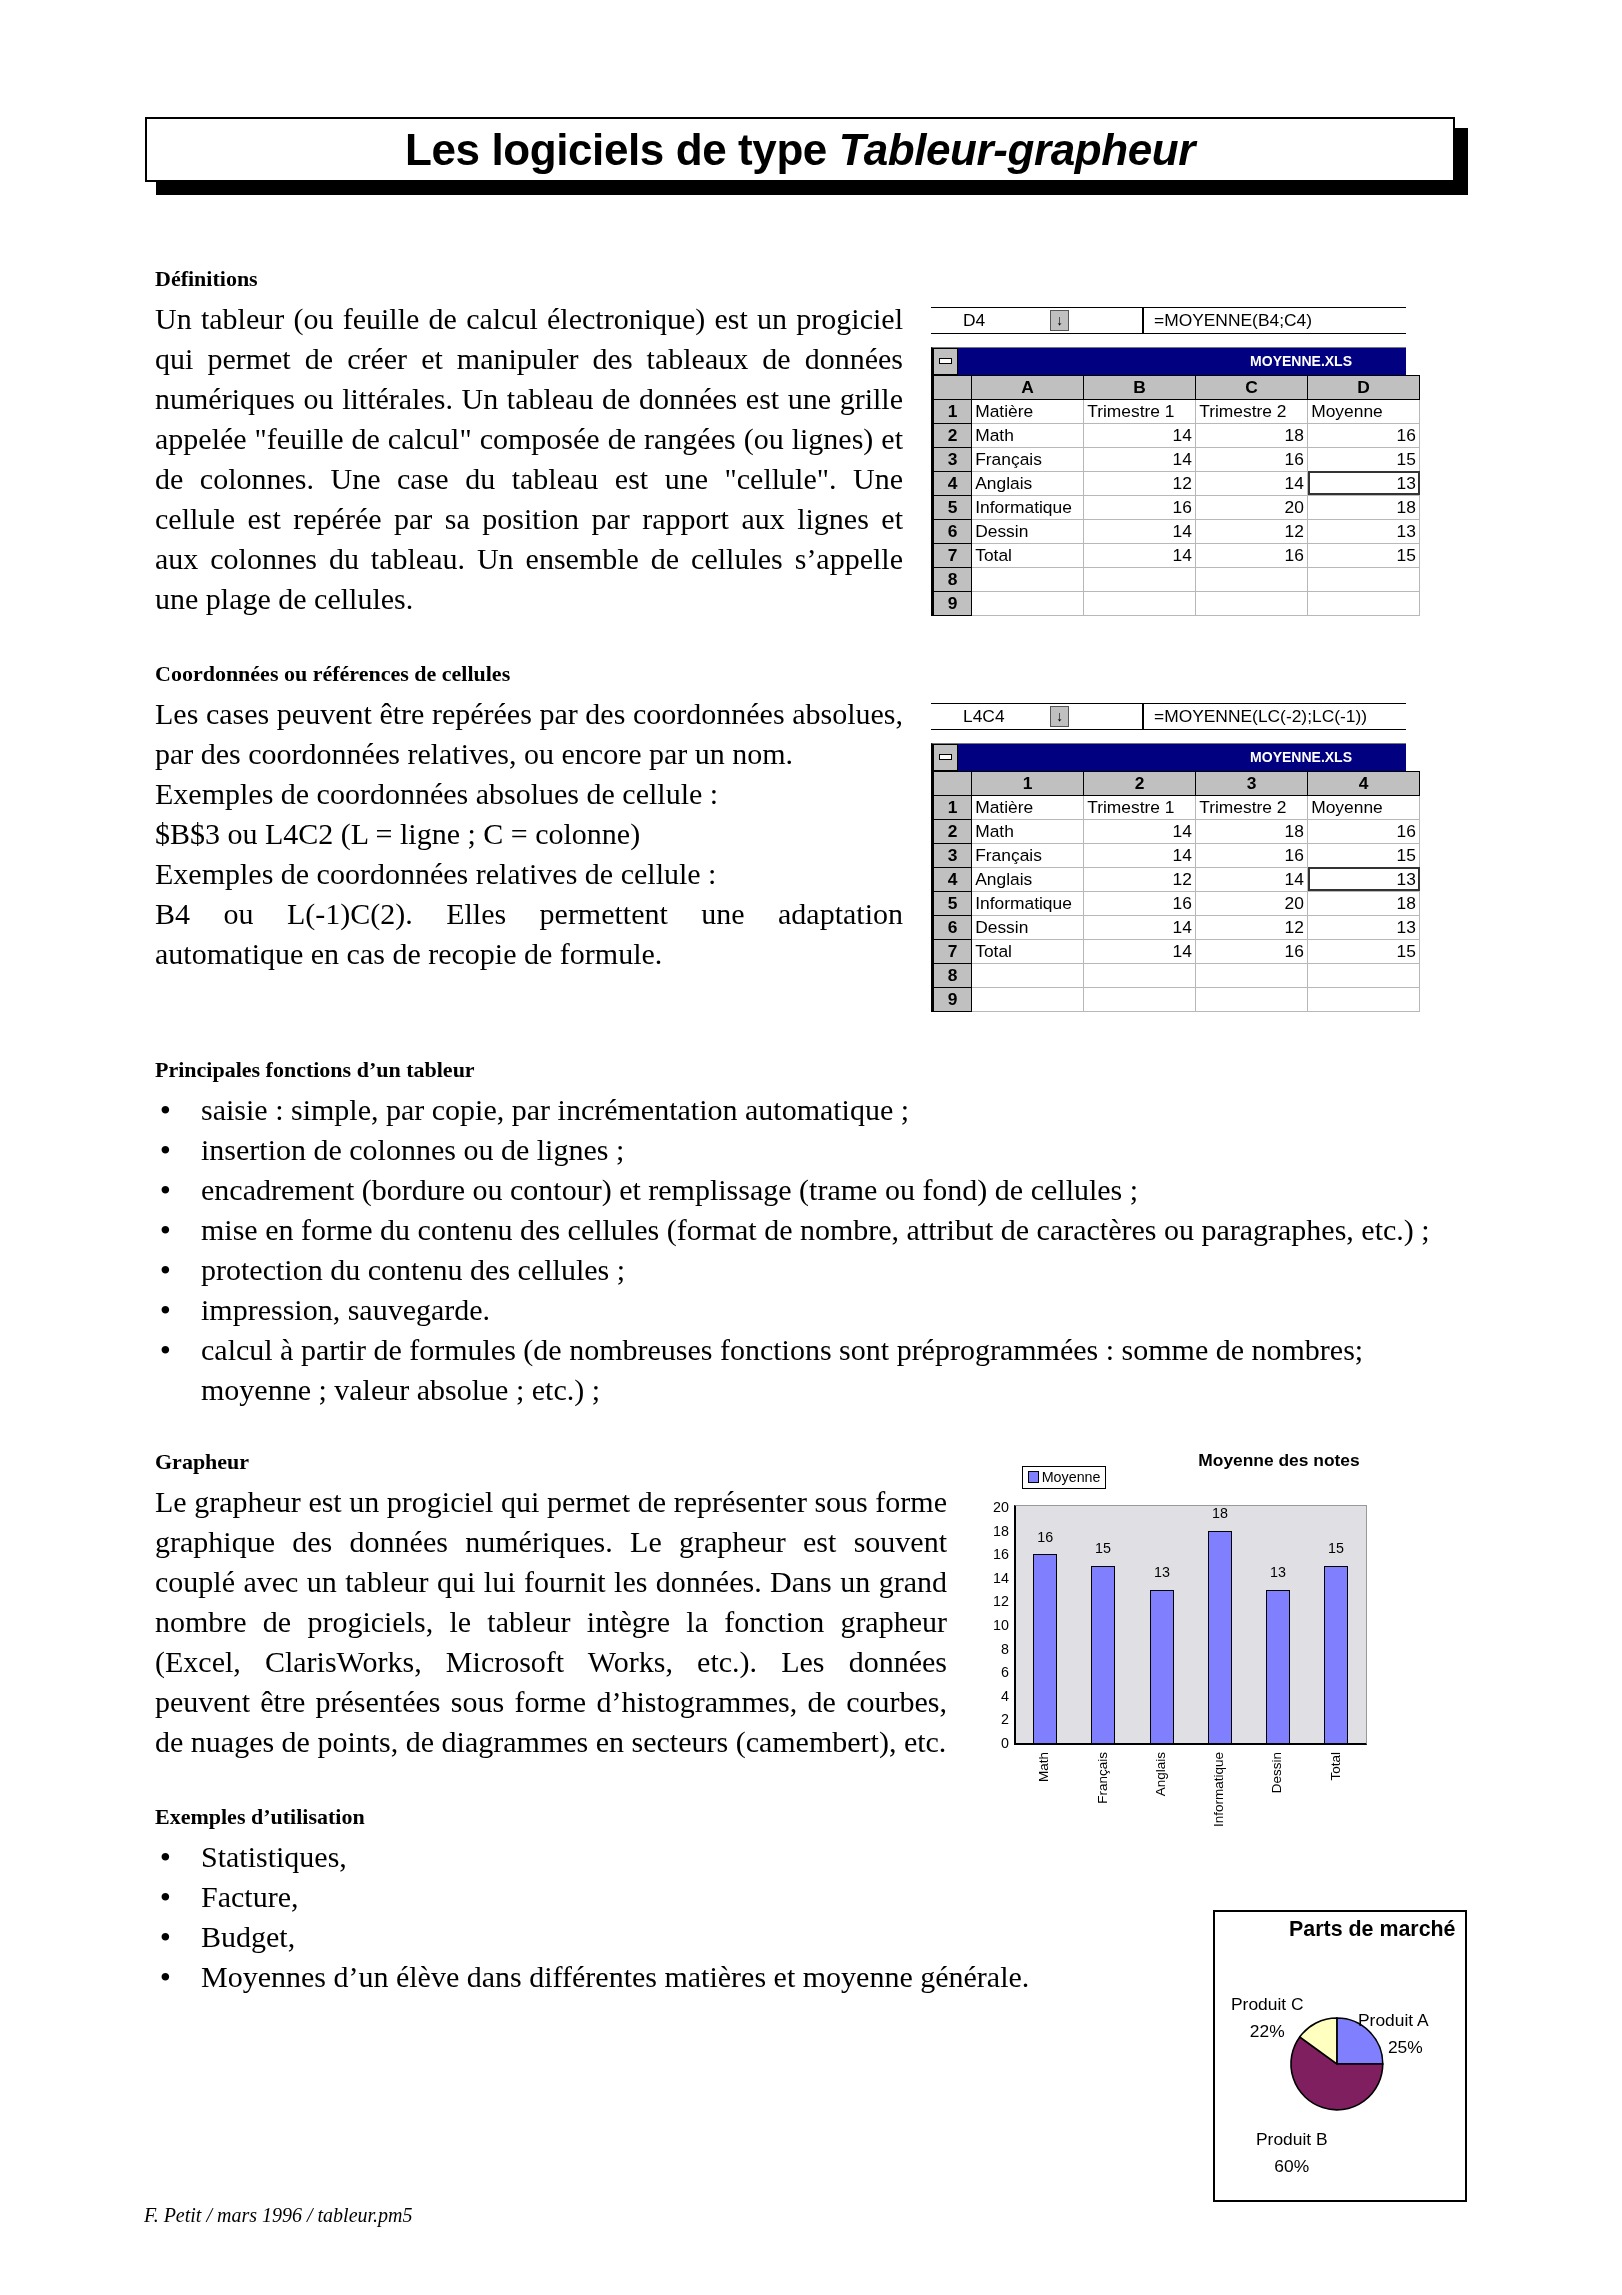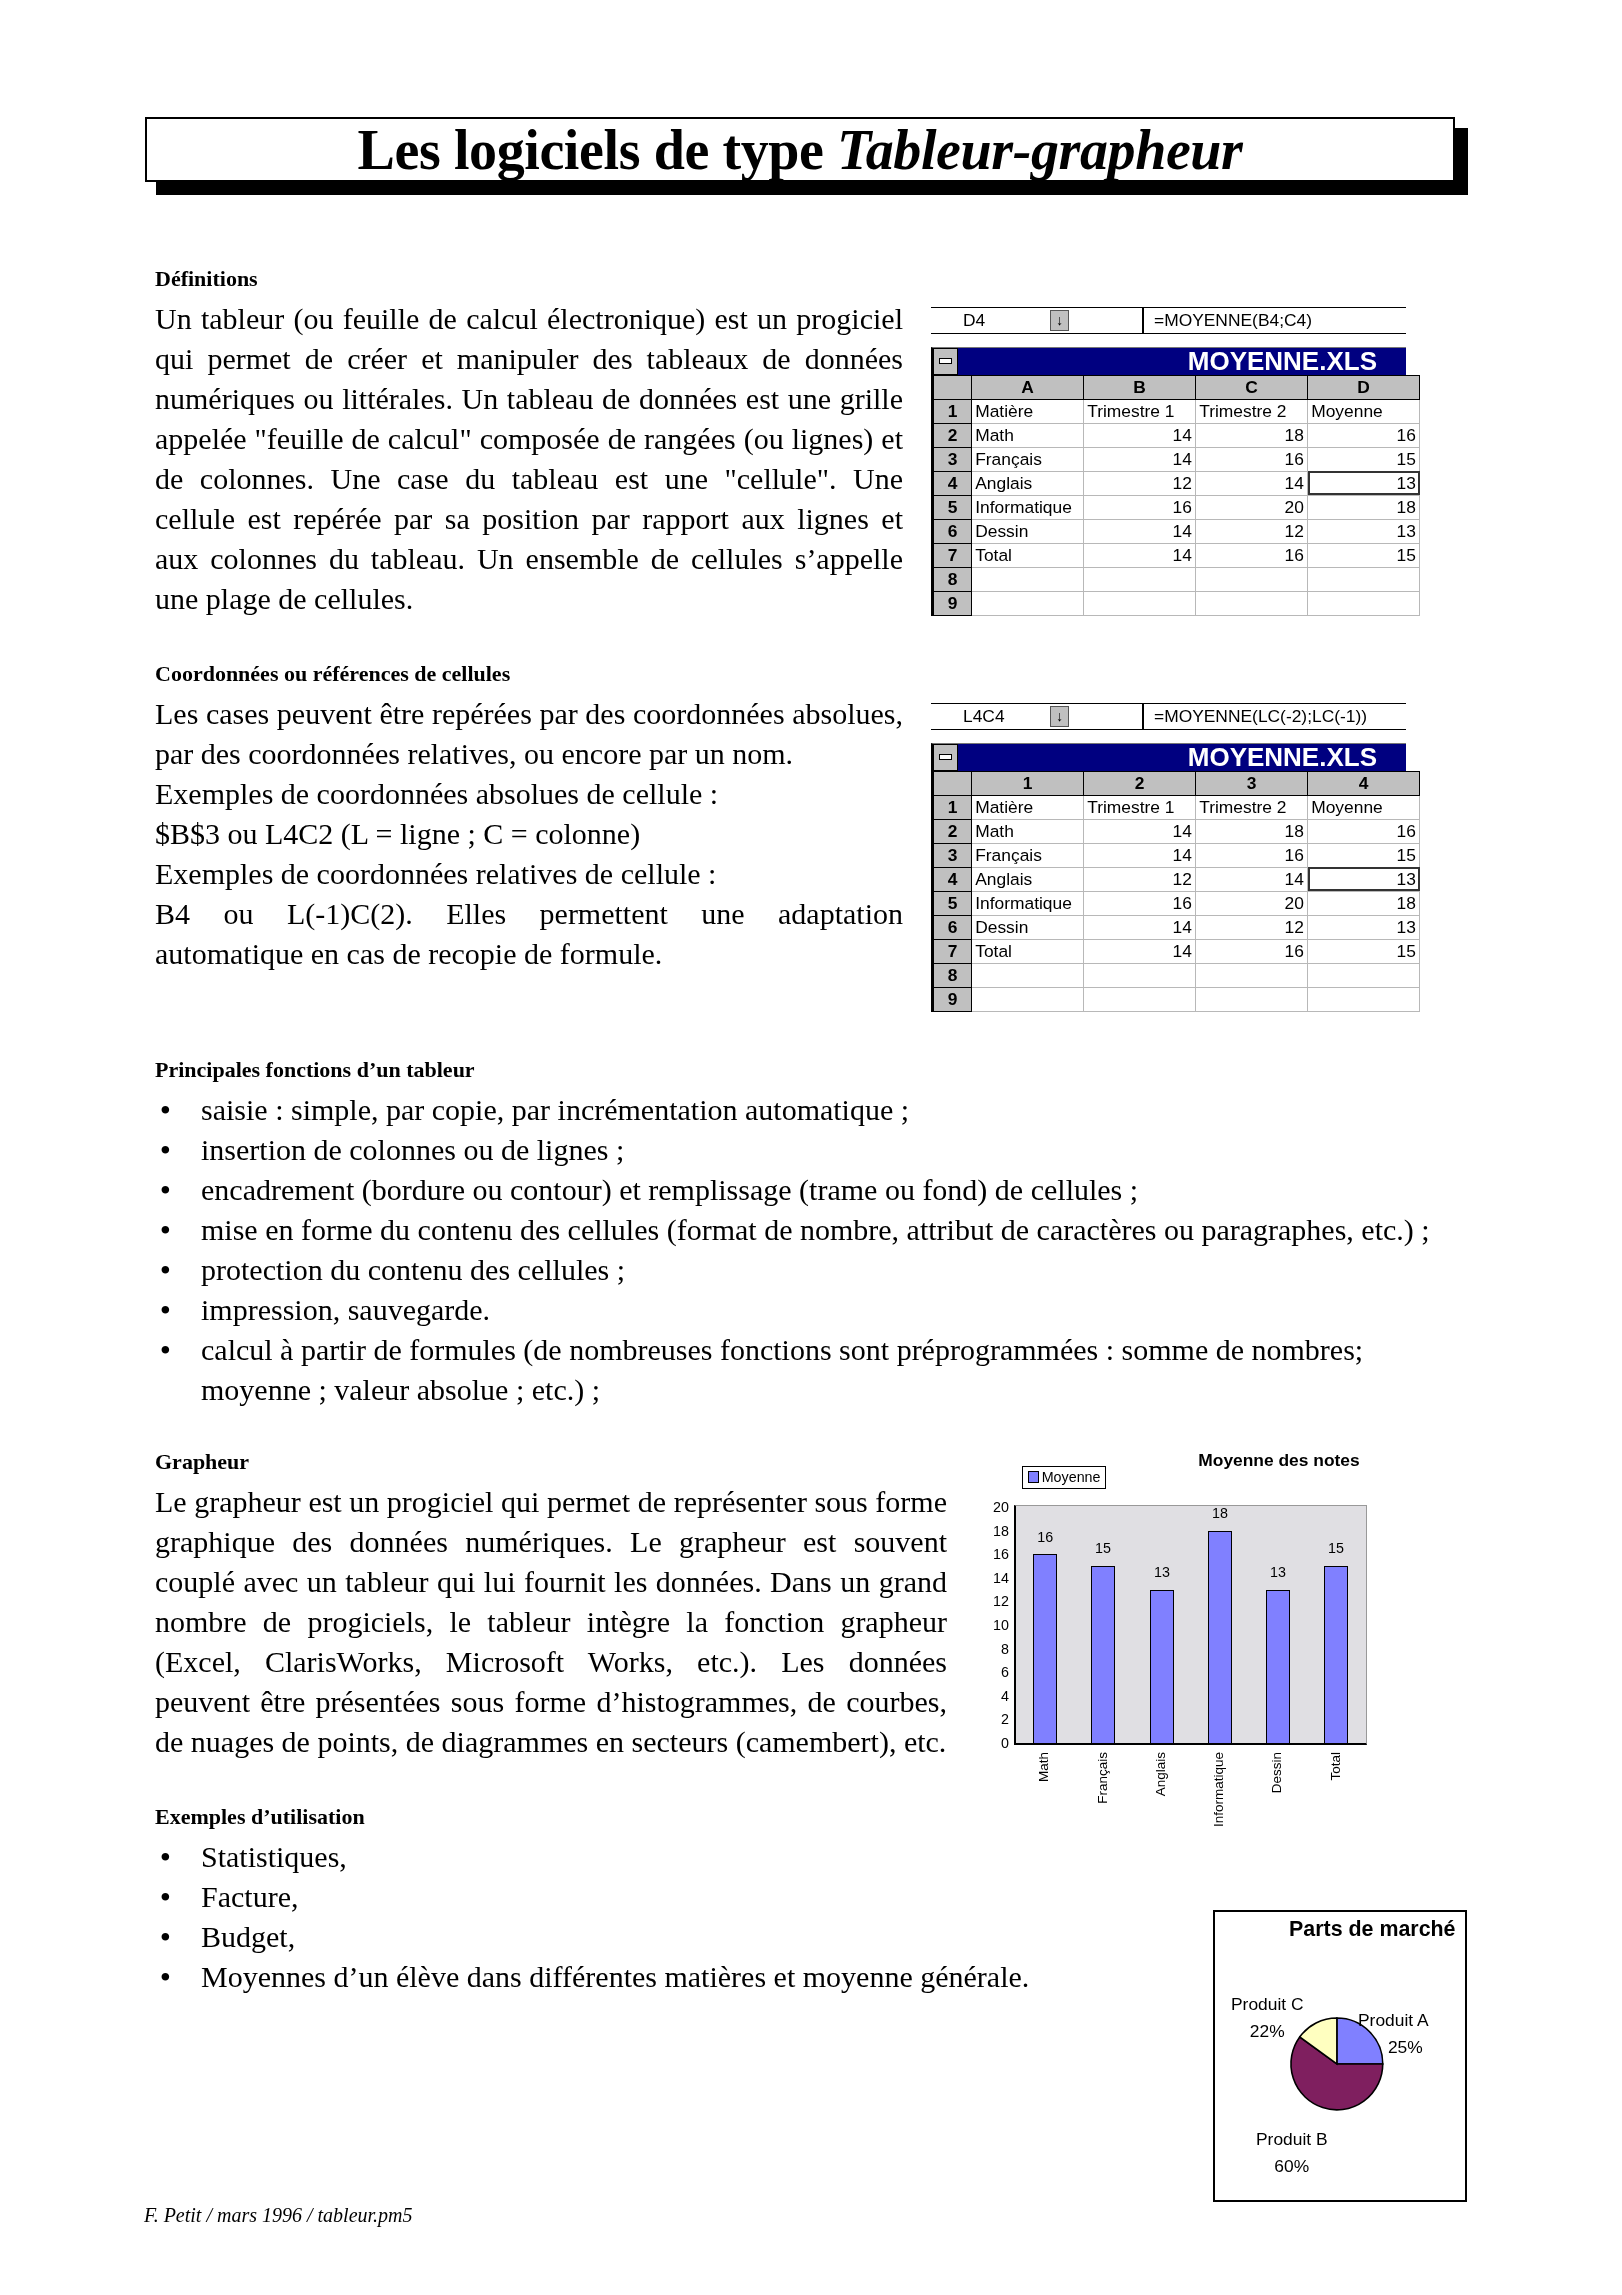--- a/index.html
+++ b/index.html
@@ -1,42 +1,42 @@
 <!DOCTYPE html>
 <html style="font-size:12.7px"><head>
 <meta charset="utf-8">
 <style>
   html, body { margin:0; padding:0; background:#ffffff; }
   body { width:1622px; height:2295px; position:relative; overflow:hidden; font-family:"Liberation Serif", serif; color:#000; }
 
   
   .title-shadow { position:absolute; left:156px; top:128px; width:1312px; height:67px; background:#000; }
   .title-box { position:absolute; left:145px; top:117px; width:1310px; height:65px; background:#fff; border:2.4px solid #000; box-sizing:border-box; display:flex; align-items:center; justify-content:center; }
-  .title-box h1 { margin:8px; font-family:Liberation Serif, serif; font-weight:bold; font-size:56px; letter-spacing:-0.4px; }
+  .title-box h1 { margin:8px; font-family:Liberation Sans, sans-serif; font-weight:bold; font-size:44px; letter-spacing:-0.4px; }
   .title-box h1 .ital { font-style:italic; }
 
   .block { position:absolute; font-size:30px; line-height:40px; }
   .block h2 { margin:0; font-size:22px; font-weight:bold; line-height:40px; }
   .block p { margin:0; text-align:justify; }
   .block ul { margin:0; padding:0; list-style:none; }
   .block li { position:relative; padding-left:46px; }
   .block li::before { content:"\2022"; position:absolute; left:4.8px; top:0; font-size:32px; }
 
   
   .sheet { position:absolute; width:475px; font-family:"Liberation Sans", sans-serif; }
   .formula-bar { position:relative; height:25px; border-top:1.6px solid #000; border-bottom:1.6px solid #000; font-size:17.4px; }
   .fb-ref { position:absolute; left:32px; top:1.6px; }
   .fb-btn { position:absolute; left:119px; top:1.6px; width:17.4px; height:19px; background:#c0c0c0; border:0.8px solid #555; font-size:14.3px; text-align:center; line-height:19px; font-weight:bold; }
   .fb-sep { position:absolute; left:211px; top:0; width:1.6px; height:25px; background:#000; }
   .fb-formula { position:absolute; left:223px; top:1.6px; }
   .win { position:relative; margin-top:12.7px; border-left:2.4px solid #000; border-top:1.6px solid #777; }
   .win-title { display:flex; height:27px; }
   .win-ctrl { width:25px; background:#c0c0c0; border:1.6px solid #000; display:flex; align-items:center; justify-content:center; box-sizing:border-box; }
   .win-ctrl span { display:block; width:11px; height:4px; border:0.8px solid #000; background:#fff; }
-  .win-name { flex:1; background:#000080; color:#fff; font-weight:bold; font-size:26px; text-align:right; padding-right:29px; line-height:27px; }
+  .win-name { flex:1; background:#000080; color:#fff; font-weight:bold; font-size:14px; text-align:right; padding-right:54px; line-height:27px; }
   .grid { border-collapse:collapse; font-size:17.4px; table-layout:fixed; width:100%; }
   .grid td, .grid th { height:23px; padding:0 3.2px; border:1.2px solid #b8b8b8; white-space:nowrap; overflow:hidden; }
   .grid th { background:#c0c0c0; font-weight:bold; border-color:#000; text-align:center; }
   .grid td.rh { background:#c0c0c0; font-weight:bold; text-align:center; border:1.6px solid #000; }
   .grid td.num { text-align:right; }
   .grid td.sel { outline:2.4px solid #333; outline-offset:-2.4px; }
 
   
   .barchart { position:absolute; left:982px; top:1450px; width:491px; height:412px; font-family:"Liberation Sans", sans-serif; }
   .bc-title { position:absolute; left:0; width:100%; top:0; text-align:center; font-weight:bold; font-size:17.4px; padding-left:103px; box-sizing:border-box; }

